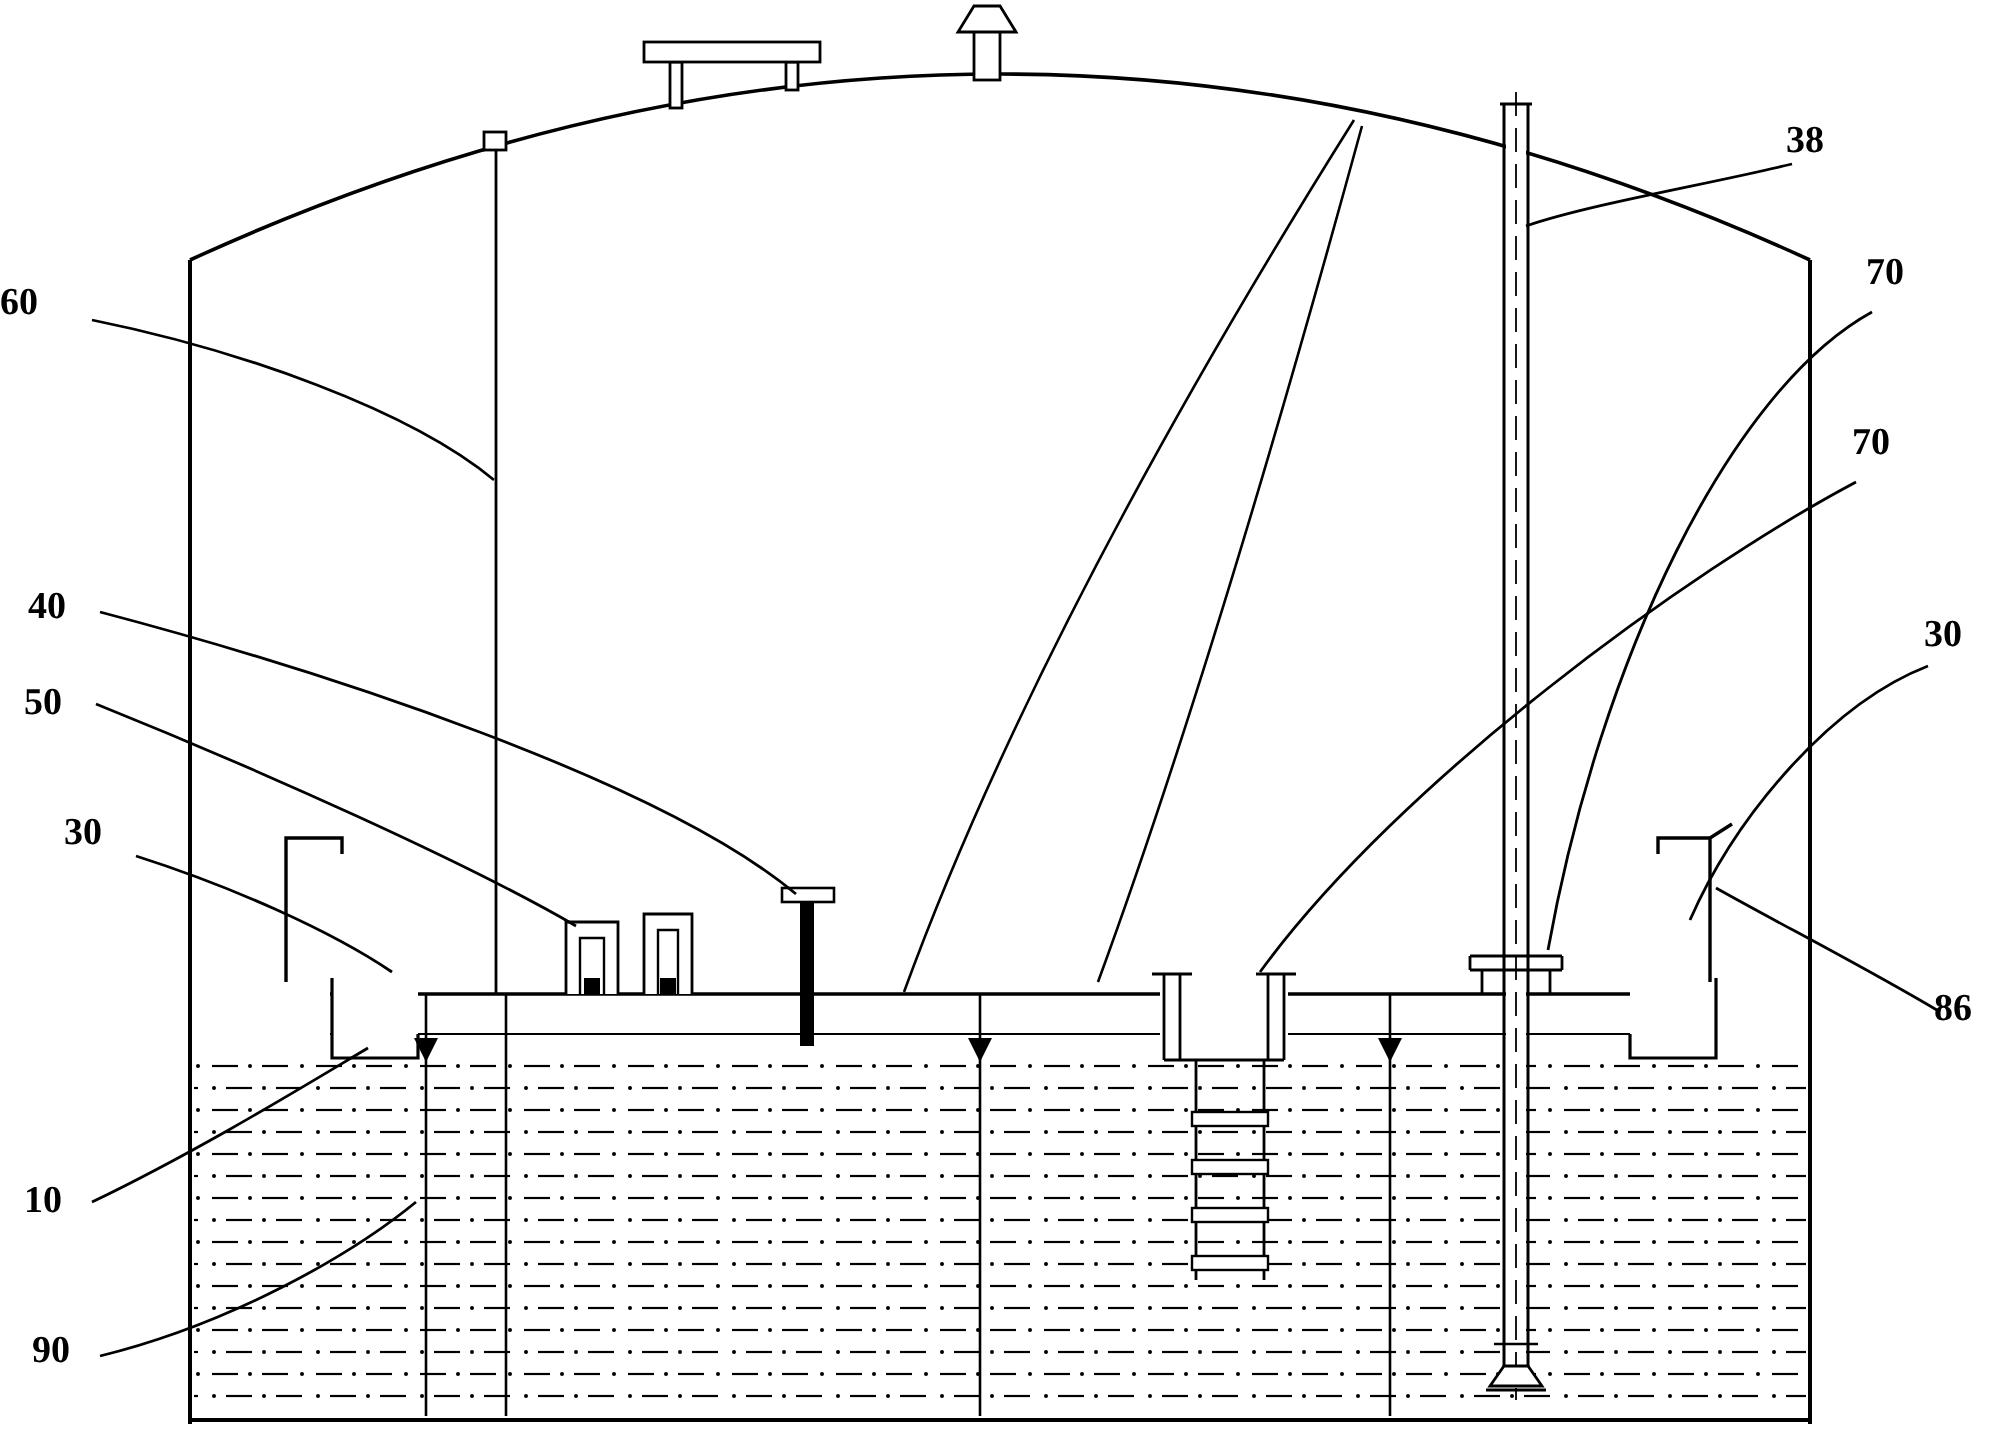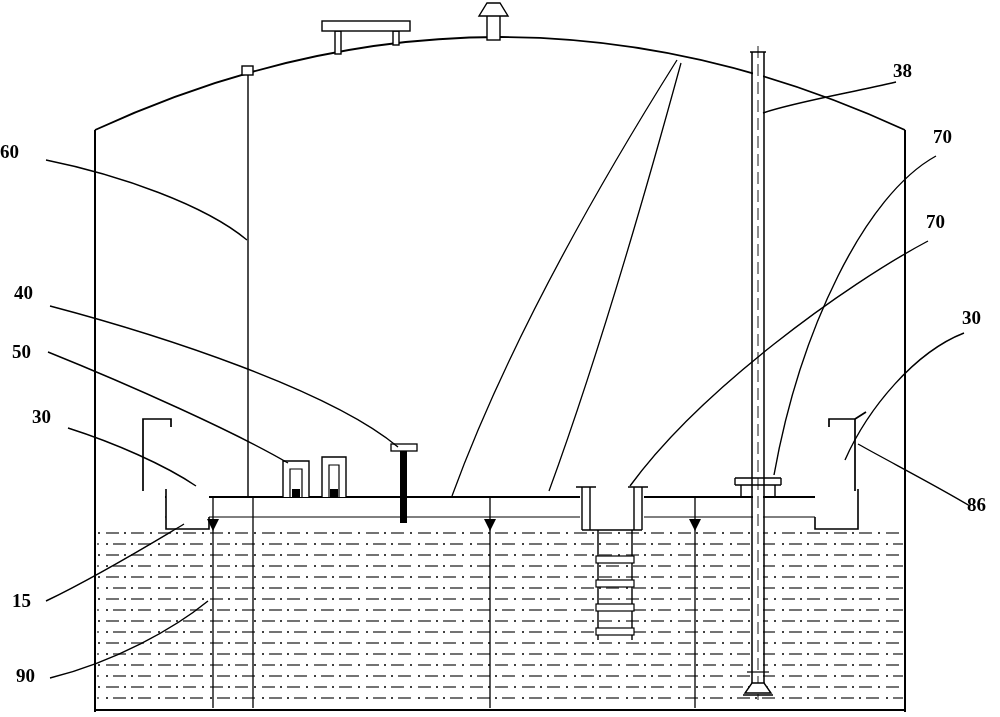--- a/index.html
+++ b/index.html
@@ -147,24 +147,24 @@
       <path d="M50,678 C115,662 175,628 208,601"></path>
       <path d="M896,82 C855,92 795,102 763,113"></path>
       <path d="M936,156 C865,195 800,330 774,475"></path>
       <path d="M928,241 C845,285 700,390 630,486"></path>
       <path d="M964,333 C915,352 868,408 845,460"></path>
       <path d="M970,506 C935,485 890,462 858,444"></path>
     </g>
   </svg>
 
   <div class="callout" style="left:0;   top:142px">60</div>
-  <div class="callout" style="left:14px;  top:283px">40</div>
+  <div class="callout" style="left:14px;  top:294px">40</div>
   <div class="callout" style="left:12px;  top:342px">50</div>
   <div class="callout" style="left:32px;  top:407px">30</div>
-  <div class="callout" style="left:12px;  top:591px">15</div>
+  <div class="callout" style="left:12px;  top:591px">10</div>
   <div class="callout" style="left:16px;  top:666px">90</div>
   <div class="callout" style="left:893px; top:61px">38</div>
   <div class="callout" style="left:933px; top:127px">70</div>
   <div class="callout" style="left:926px; top:212px">70</div>
   <div class="callout" style="left:962px; top:308px">30</div>
   <div class="callout" style="left:967px; top:495px">86</div>
 
 </div>
 
 </body></html>

